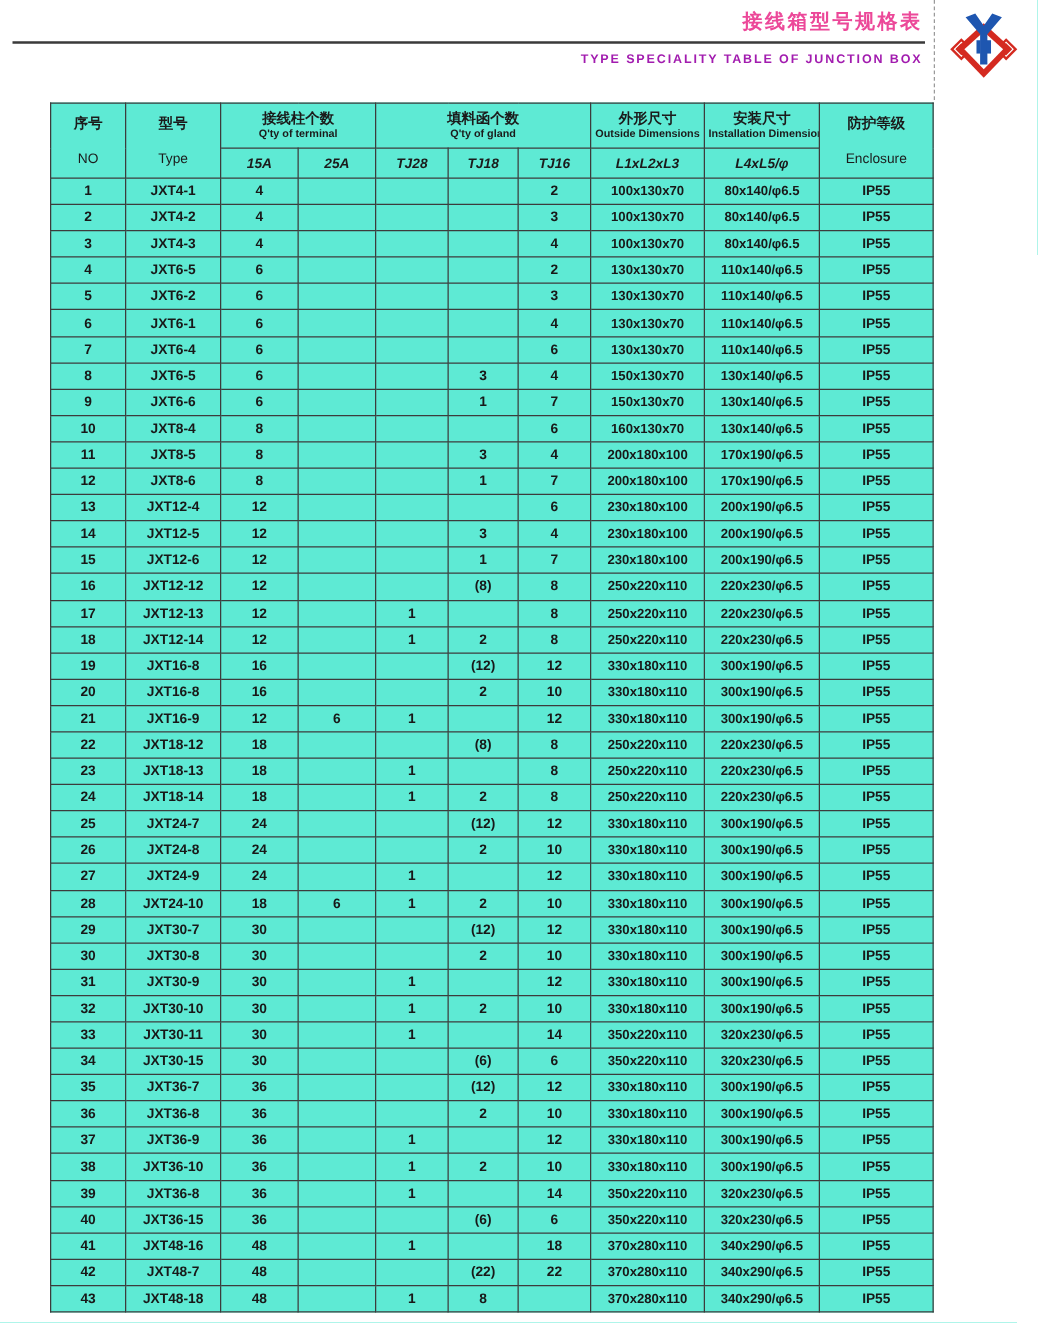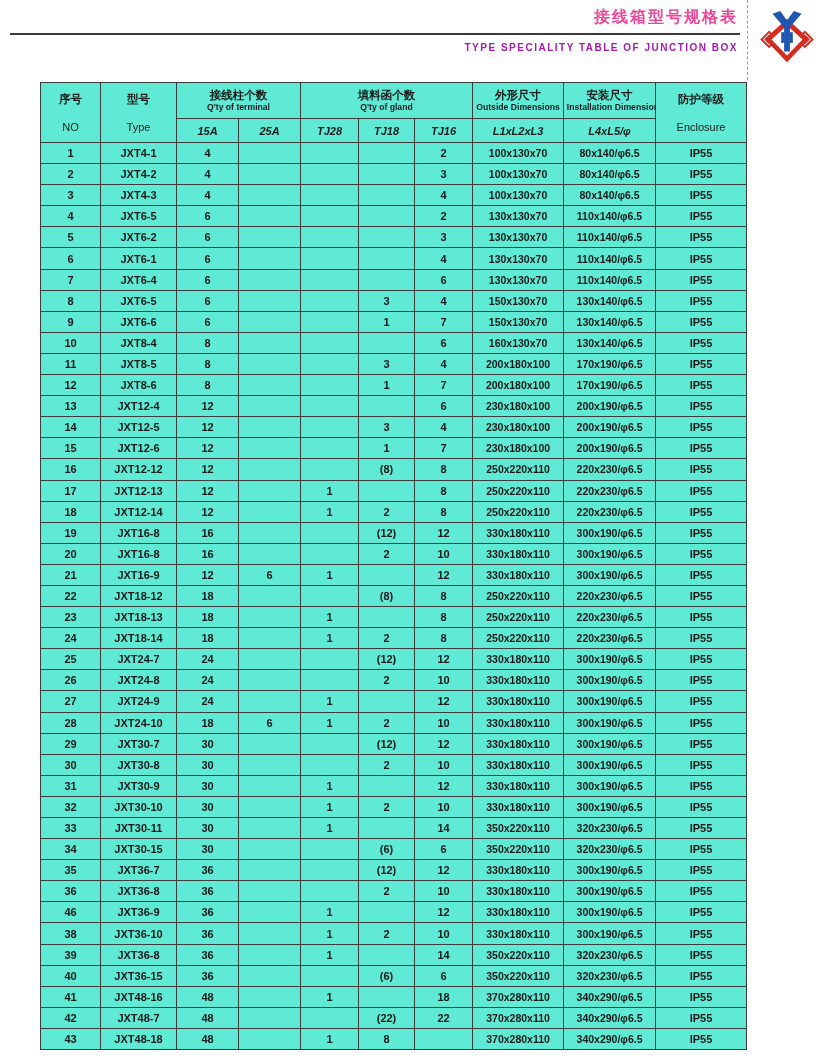--- a/index.html
+++ b/index.html
@@ -551,21 +551,21 @@
         <td>36</td>
         <td></td>
         <td></td>
         <td>2</td>
         <td>10</td>
         <td class="c-dim">330x180x110</td>
         <td class="c-dim">300x190/φ6.5</td>
         <td>IP55</td>
       </tr>
       <tr>
-        <td>46</td>
+        <td>37</td>
         <td>JXT36-9</td>
         <td>36</td>
         <td></td>
         <td>1</td>
         <td></td>
         <td>12</td>
         <td class="c-dim">330x180x110</td>
         <td class="c-dim">300x190/φ6.5</td>
         <td>IP55</td>
       </tr>

